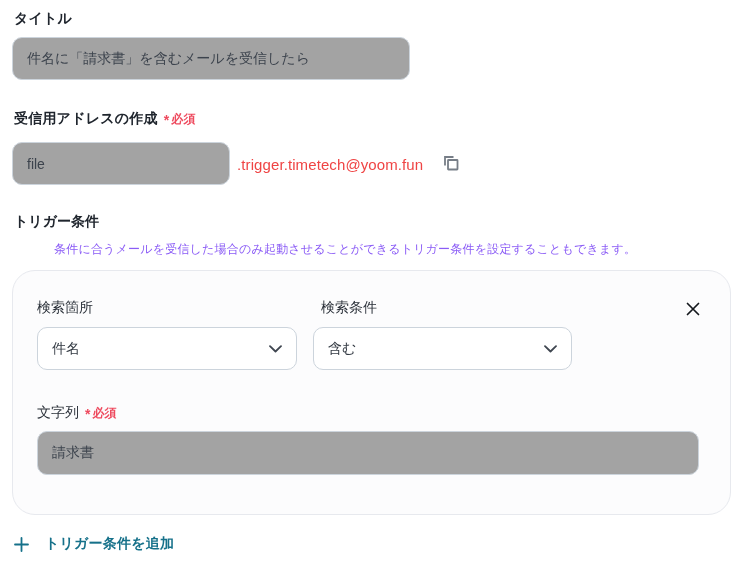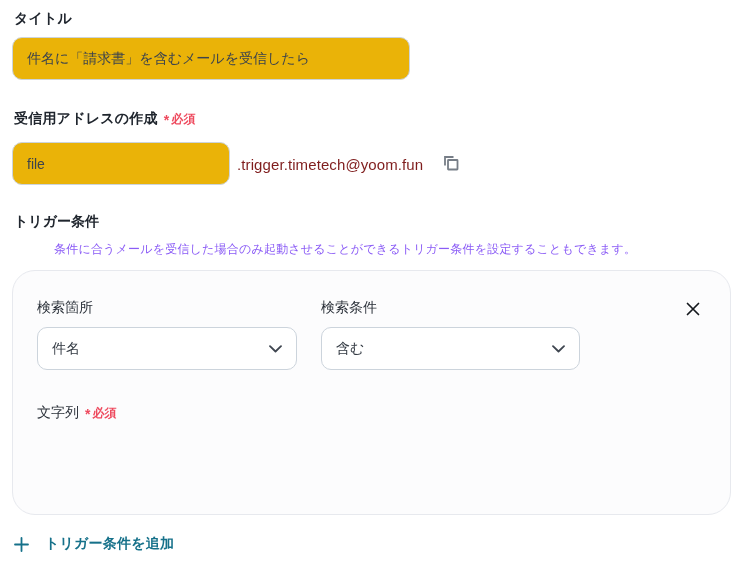--- a/index.html
+++ b/index.html
@@ -28,21 +28,21 @@
     color: #ee4a5e;
     display: inline-flex;
     align-items: center;
     gap: 2px;
   }
   .required-badge .asterisk { font-size: 14px; line-height: 1; position: relative; top: 1px; }
 
   .text-input {
     border: 1px solid #ccd4dc;
     border-radius: 10px;
-    background: #eab308;
+    background: #a3a3a3;
     font-family: "Liberation Sans", sans-serif;
     font-size: 14px;
     color: #3c434d;
     padding: 0 14px;
     outline: none;
     width: 100%;
     height: 100%;
   }
 
   .select-box {
@@ -55,21 +55,21 @@
     display: flex;
     align-items: center;
     justify-content: space-between;
     cursor: pointer;
     width: 100%;
     height: 100%;
   }
 
   .suffix-text {
     font-size: 15px;
-    color: #7f1d1d;
+    color: #ef4444;
     letter-spacing: .1px;
   }
 
   .section-heading {
     font-size: 14px;
     font-weight: 700;
     color: #20262e;
   }
   .section-desc {
     font-size: 12px;
@@ -180,39 +180,42 @@
     <div class="select-box" role="button">
       <span>件名</span>
       <span>
         <svg width="13" height="8" viewBox="0 0 13 8" fill="none" stroke="#3f4650" stroke-width="1.8" stroke-linecap="round" stroke-linejoin="round">
           <path d="M1 1.2 L6.5 6.5 L12 1.2"></path>
         </svg>
       </span>
     </div>
   </div>
 
-  <div class="abs" style="left:308px; top:56px; width:259px; height:43px;">
+  <div class="abs" style="left:300px; top:56px; width:259px; height:43px;">
     <div class="select-box" role="button">
       <span>含む</span>
       <span>
         <svg width="13" height="8" viewBox="0 0 13 8" fill="none" stroke="#3f4650" stroke-width="1.8" stroke-linecap="round" stroke-linejoin="round">
           <path d="M1 1.2 L6.5 6.5 L12 1.2"></path>
         </svg>
       </span>
     </div>
   </div>
 
   <div class="abs inner-label" style="left:24px; top:133px;">
     <span>文字列</span>
     <span class="required-badge">
       <span class="asterisk">*</span>
       <span>必須</span>
     </span>
   </div>
 
+  <div class="abs" style="left:24px; top:160px; width:662px; height:44px;">
+    <input class="text-input" type="text" value="請求書" style="">
+  </div>
 </div>
 
 <a class="abs add-link" style="left:14px; top:535px;">
   <span>
     <svg width="15" height="15" viewBox="0 0 15 15" fill="none" stroke="#16718a" stroke-width="1.8" stroke-linecap="round">
       <path d="M7.5 1 V14 M1 7.5 H14"></path>
     </svg>
   </span>
   <span>トリガー条件を追加</span>
 </a>

